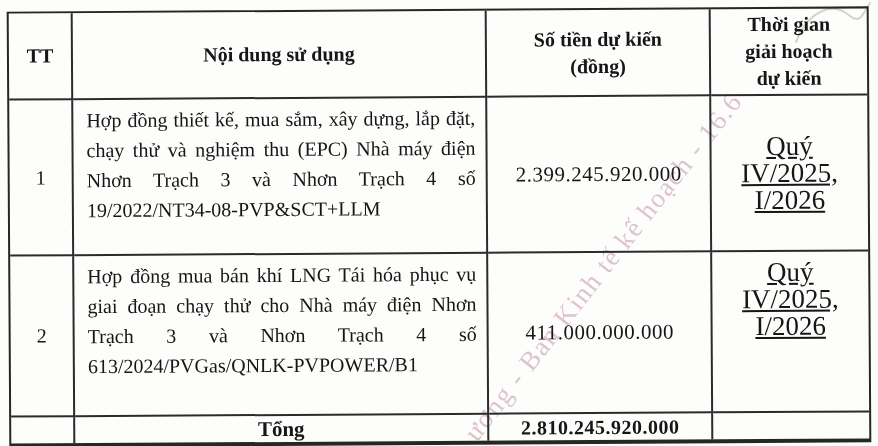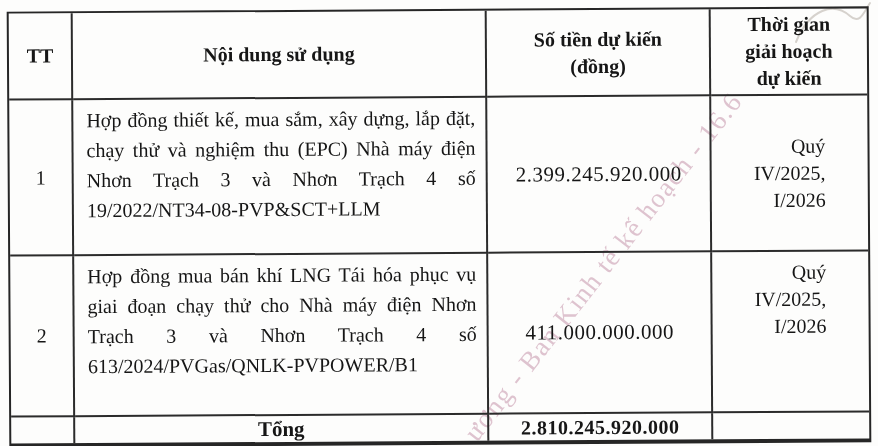--- a/index.html
+++ b/index.html
@@ -50,22 +50,23 @@
   }
   .num-cell{font-size:20px;}
   .content-cell{
     align-items:flex-start;justify-content:flex-start;
     padding:5px 10px 4px 13px;
     font-size:20px;line-height:30px;text-align:justify;
     display:block;
   }
   .money-cell{font-size:21px;letter-spacing:.5px;}
   .time-cell{
-    font-size:20px;line-height:27px;text-align:right;
+    font-size:27px;line-height:27px;text-align:center;
     white-space:pre-line;
+    text-decoration:underline;
   }
   .time-top{align-items:flex-start;padding-top:7px;}
   .total-label{font-weight:bold;font-size:21px;}
   .total-money{font-weight:bold;font-size:20px;letter-spacing:.5px;}
 </style>
 </head>
 <body>
 
 <div class="stage">
 

